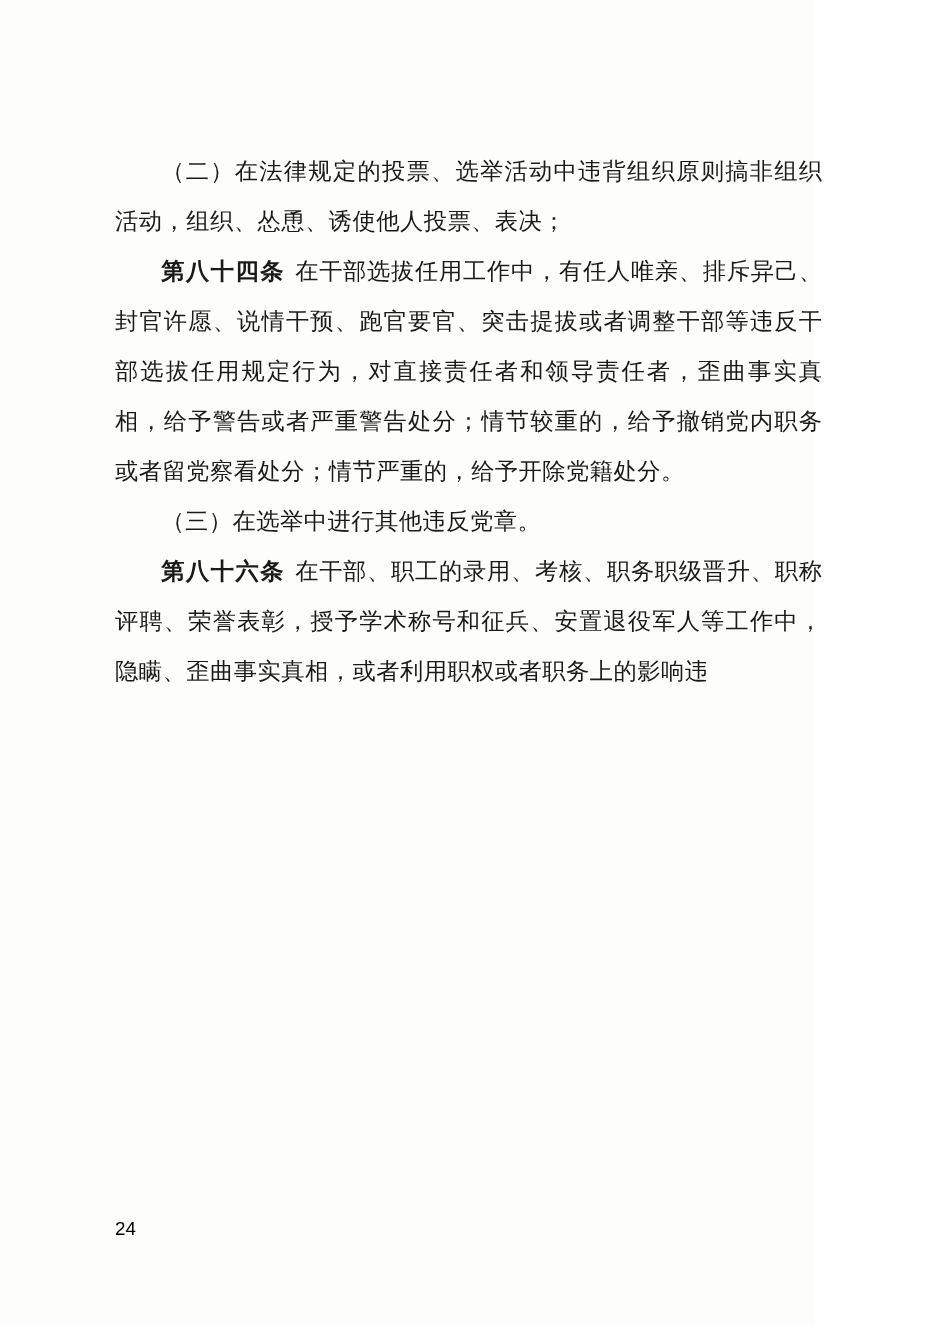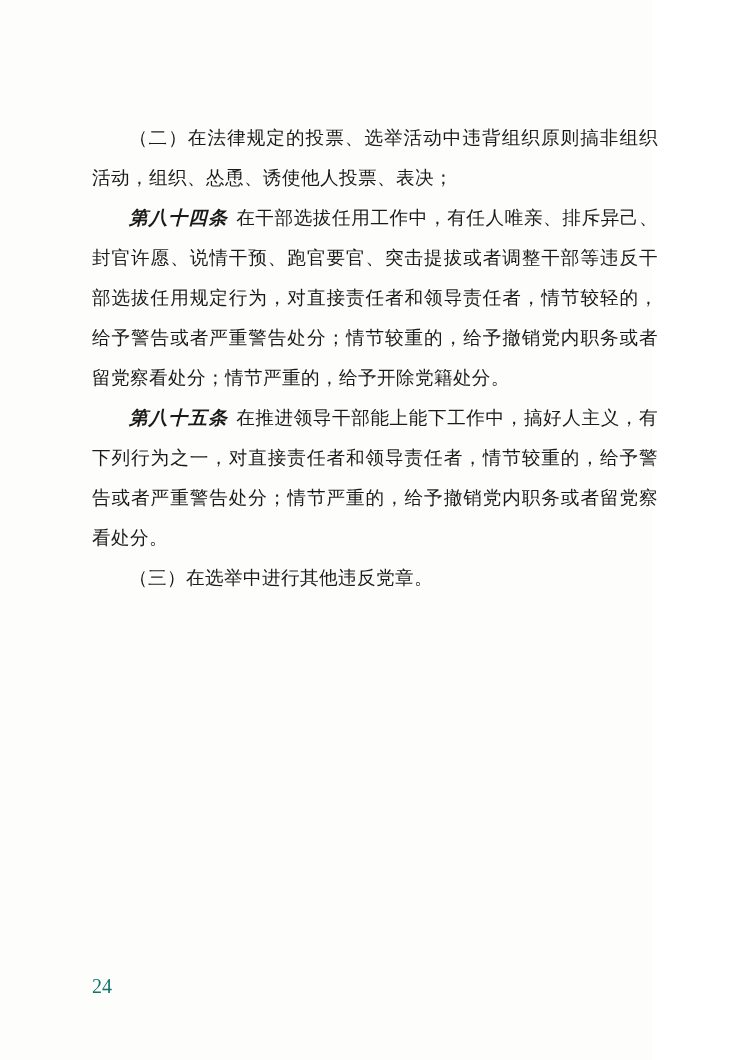--- a/index.html
+++ b/index.html
@@ -36,51 +36,50 @@
     text-justify: inter-ideograph;
     margin: 0 0 0 0;
     letter-spacing: 0.4px;
   }
   .indent {
     text-indent: 37px;
   }
   .art-title {
     font-weight: bold;
     letter-spacing: 1px;
-    font-style: italic;
   }
   .art-gap {
     display: inline-block;
     width: 8px;
   }
   .footer {
     position: absolute;
     left: 92px;
     top: 975px;
-    font-size: 20px;
-    font-family: Liberation Serif, serif;
-    color: #0f766e;
+    font-size: 15px;
+    font-family: Liberation Sans, sans-serif;
+    color: #000000;
   }
 </style>
 </head>
 <body>
 
 <div class="page">
   <div class="content">
 
     <p class="para indent">（二）在法律规定的投票、选举活动中违背组织原则搞非组织活动，组织、怂恿、诱使他人投票、表决；</p>
 
 
 
-    <p class="para indent"><span class="art-title">第八十四条</span><span class="art-gap"></span><span>在干部选拔任用工作中，有任人唯亲、排斥异己、封官许愿、说情干预、跑官要官、突击提拔或者调整干部等违反干部选拔任用规定行为，对直接责任者和领导责任者，情节较轻的，给予警告或者严重警告处分；情节较重的，给予撤销党内职务或者留党察看处分；情节严重的，给予开除党籍处分。</span></p>
+    <p class="para indent"><span class="art-title">第八十四条</span><span class="art-gap"></span><span>在干部选拔任用工作中，有任人唯亲、排斥异己、封官许愿、说情干预、跑官要官、突击提拔或者调整干部等违反干部选拔任用规定行为，对直接责任者和领导责任者，歪曲事实真相，给予警告或者严重警告处分；情节较重的，给予撤销党内职务或者留党察看处分；情节严重的，给予开除党籍处分。</span></p>
 
 
-    <p class="para indent"><span class="art-title">第八十五条</span><span class="art-gap"></span><span>在推进领导干部能上能下工作中，搞好人主义，有下列行为之一，对直接责任者和领导责任者，情节较重的，给予警告或者严重警告处分；情节严重的，给予撤销党内职务或者留党察看处分。</span></p>
 
 
 
     <p class="para indent">（三）在选举中进行其他违反党章。</p>
 
+    <p class="para indent"><span class="art-title">第八十六条</span><span class="art-gap"></span><span>在干部、职工的录用、考核、职务职级晋升、职称评聘、荣誉表彰，授予学术称号和征兵、安置退役军人等工作中，隐瞒、歪曲事实真相，或者利用职权或者职务上的影响违</span></p>
 
   </div>
 
   <div class="footer">24</div>
 </div>
 
 </body></html>

